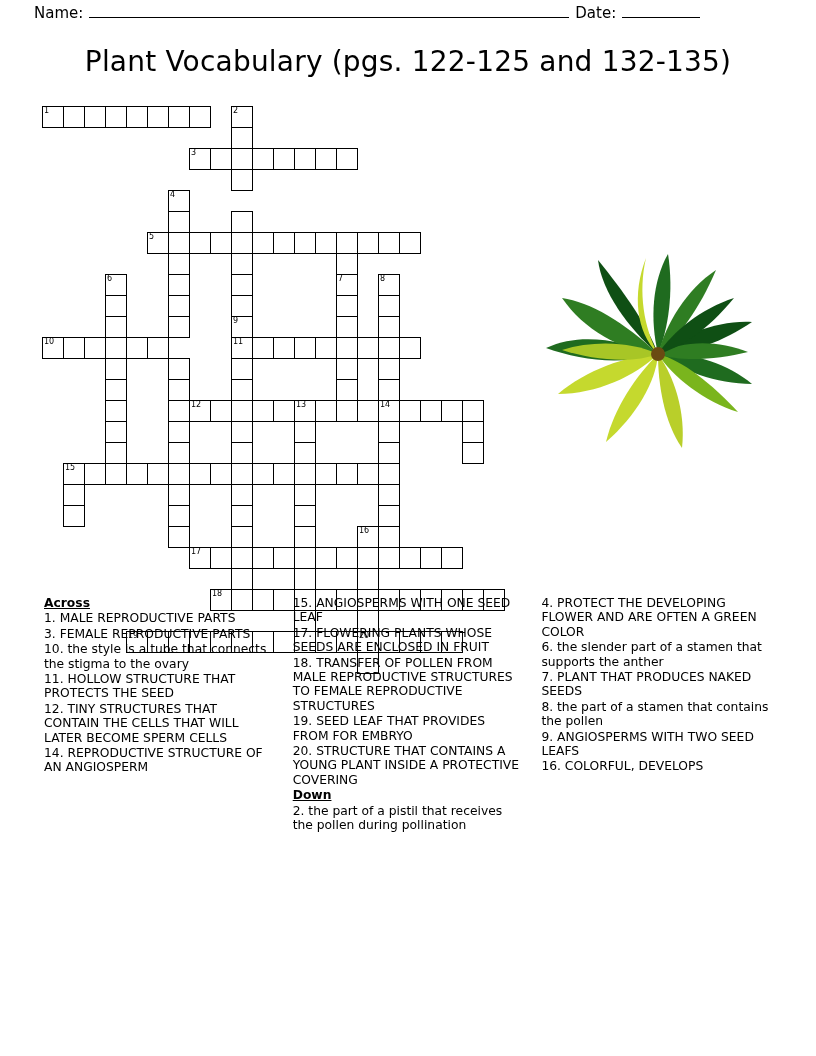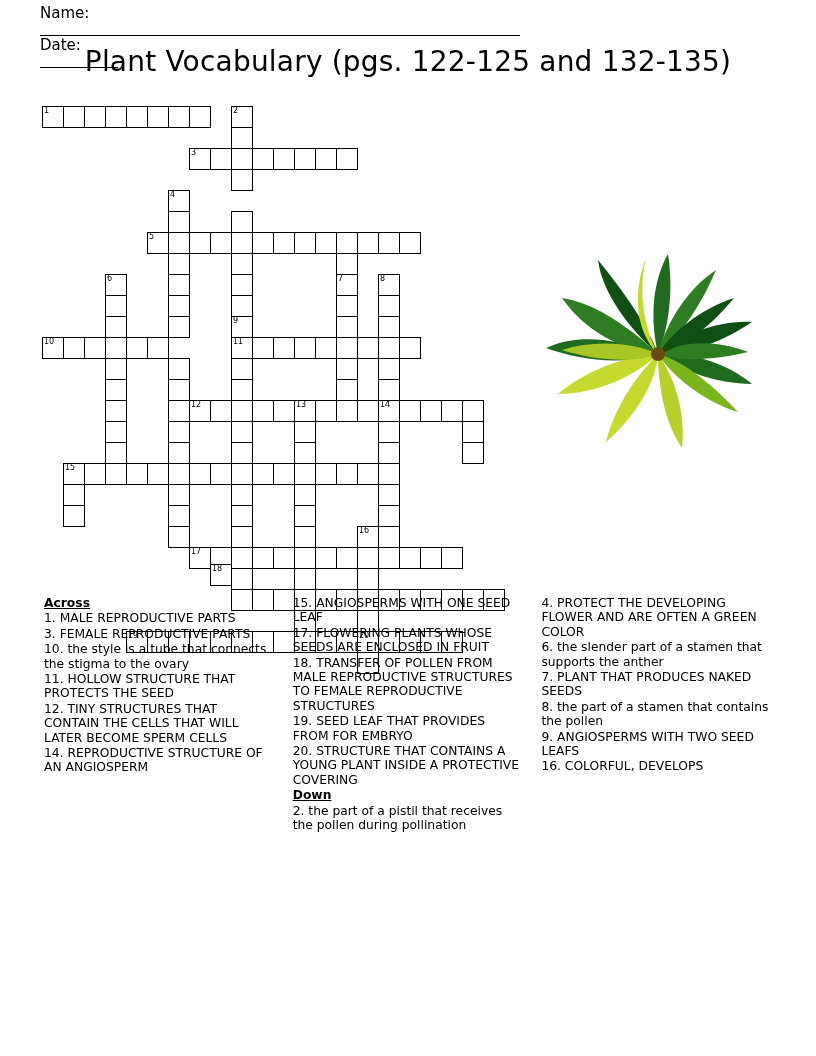--- a/index.html
+++ b/index.html
@@ -19,21 +19,20 @@
   
   .header-line {
     position: absolute;
     top: 4px;
     left: 34px;
     width: 750px;
     font-size: 15px;
     display: flex;
     align-items: baseline;
     white-space: nowrap;
-    flex-direction: column;
   }
   .header-label { font-size: 15px; }
   .rule {
     display: inline-block;
     border-bottom: 1px solid #000;
     margin: 0 6px;
     height: 13px;
   }
   .rule-name { width: 480px; }
   .rule-date { width: 78px; }
@@ -300,21 +299,21 @@
     <div class="cell" style="left: 273px; top: 441px;"></div>
     <div class="cell" style="left: 294px; top: 441px;"></div>
     <div class="cell" style="left: 315px; top: 441px;"></div>
     <div class="cell" style="left: 336px; top: 441px;"></div>
     <div class="cell" style="left: 357px; top: 441px;"></div>
     <div class="cell" style="left: 378px; top: 441px;"></div>
     <div class="cell" style="left: 399px; top: 441px;"></div>
     <div class="cell" style="left: 189px; top: 462px;"></div>
     <div class="cell" style="left: 252px; top: 462px;"></div>
     <div class="cell" style="left: 315px; top: 462px;"></div>
-    <div class="cell" style="left: 168px; top: 458px;">
+    <div class="cell" style="left: 168px; top: 483px;">
       <span class="num">18</span>
     </div>
     <div class="cell" style="left: 189px; top: 483px;"></div>
     <div class="cell" style="left: 210px; top: 483px;"></div>
     <div class="cell" style="left: 231px; top: 483px;"></div>
     <div class="cell" style="left: 252px; top: 483px;"></div>
     <div class="cell" style="left: 273px; top: 483px;"></div>
     <div class="cell" style="left: 294px; top: 483px;"></div>
     <div class="cell" style="left: 315px; top: 483px;"></div>
     <div class="cell" style="left: 336px; top: 483px;"></div>

